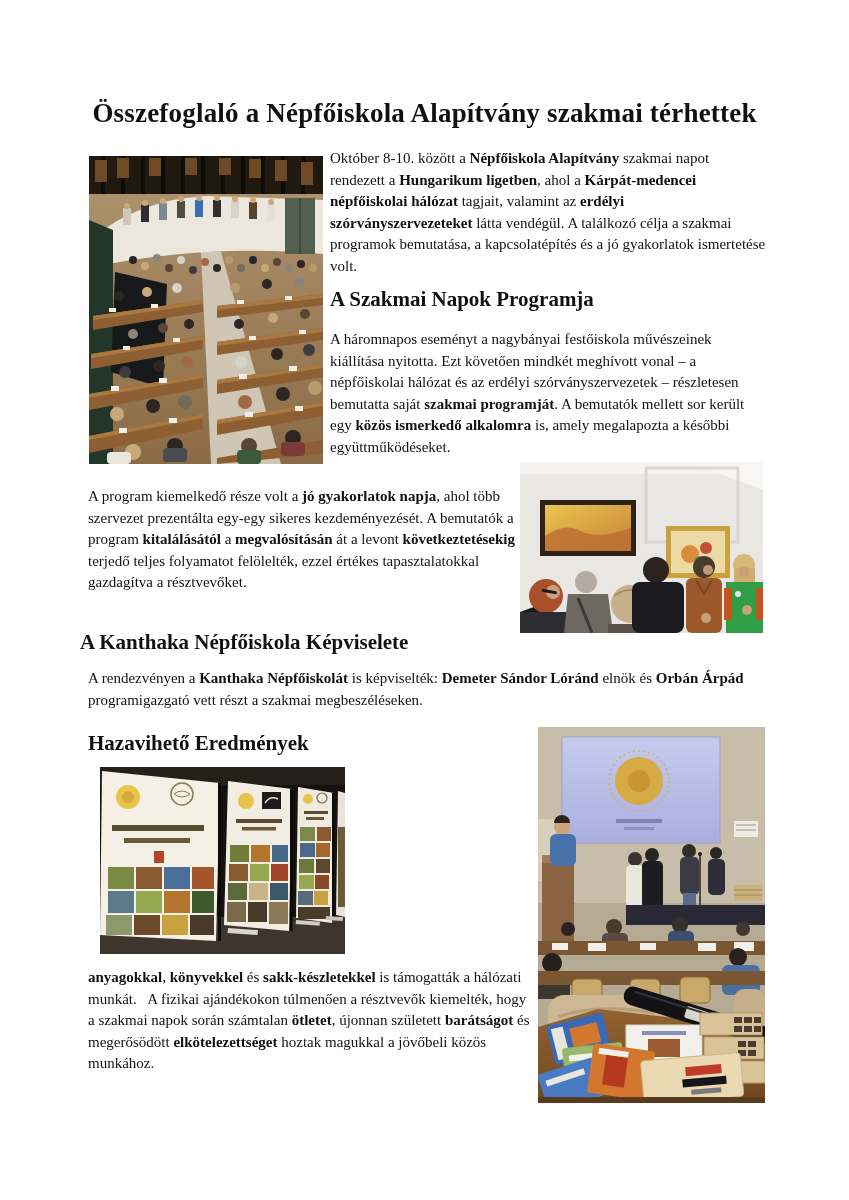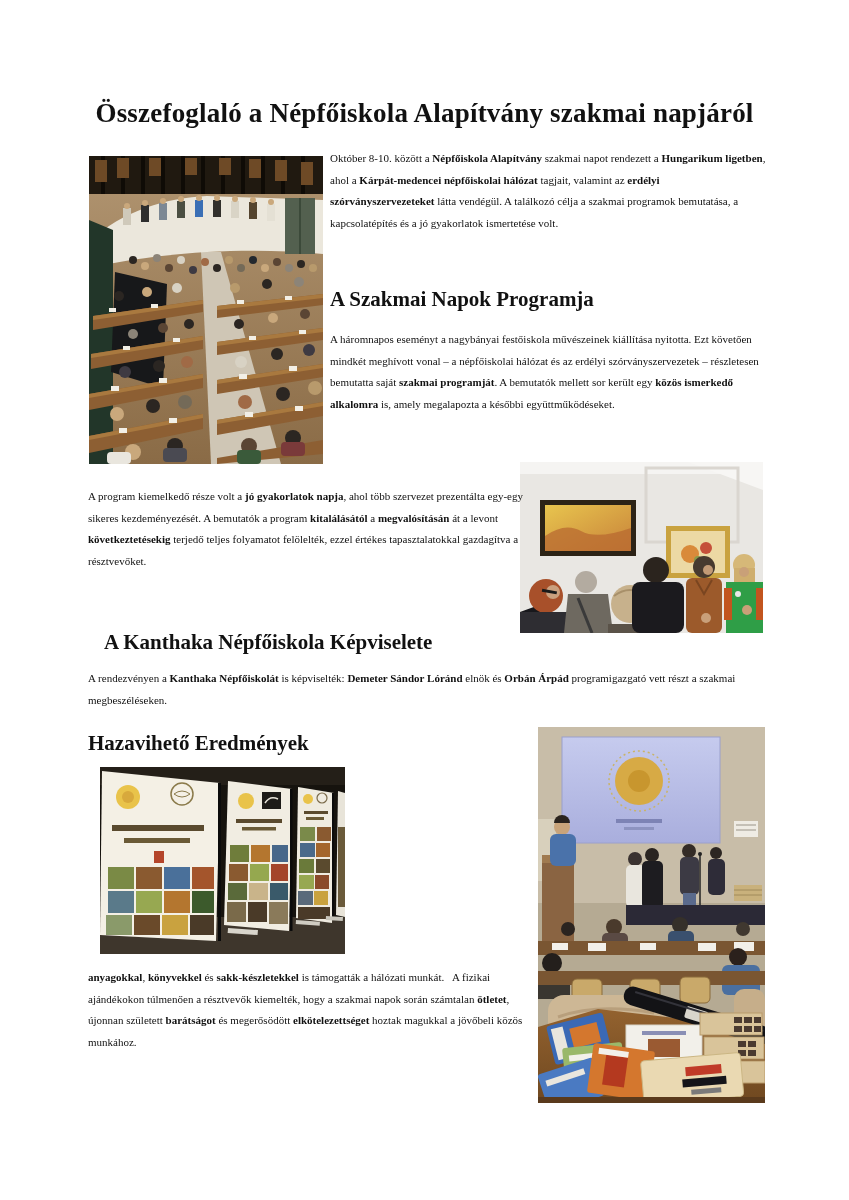--- a/index.html
+++ b/index.html
@@ -7,35 +7,35 @@
     position:relative;width:849px;height:1200px;background:#ffffff;
     font-family:"Liberation Serif","DejaVu Serif",serif;color:#111111;
     overflow:hidden;
   }
   .abs{position:absolute;}
   .doc-title{
     top:98px;left:0;width:849px;text-align:center;
     font-size:27px;font-weight:bold;letter-spacing:0.2px;
   }
   .body-text{
-    font-size:11px;line-height:21.5px;text-align:left;
+    font-size:15px;line-height:21.5px;text-align:left;
   }
   .body-text .b{font-weight:bold;}
   .h2{
     font-size:21px;font-weight:bold;
   }
   .photo{overflow:hidden;background:#ddd;}
   .photo svg{display:block;width:100%;height:100%;}
 </style>
 </head>
 <body>
 
 <div class="page">
 
-  <div class="abs doc-title">Összefoglaló a Népfőiskola Alapítvány szakmai napjáról</div>
+  <div class="abs doc-title">Összefoglaló a Népfőiskola Alapítvány szakmai térhettek</div>
 
   <div class="abs photo" style="left:89px;top:156px;width:234px;height:308px;" role="img" aria-label="conference hall from above with rows of wooden desks full of participants">
     <svg viewBox="0 0 234 308" preserveAspectRatio="none">
       <defs>
         <linearGradient id="g1f" x1="0" y1="0" x2="0" y2="1">
           <stop offset="0" stop-color="#b29672"></stop>
             <stop offset="1" stop-color="#8a6b46"></stop>
         </linearGradient>
       </defs>
       <rect width="234" height="308" fill="url(#g1f)"></rect>
@@ -237,21 +237,21 @@
       <rect x="206" y="120" width="37" height="51" fill="#2f9e47"></rect>
       <rect x="204" y="126" width="8" height="32" fill="#c2551f"></rect>
       <rect x="236" y="126" width="7" height="32" fill="#c2551f"></rect>
       <circle cx="218" cy="132" r="3" fill="#e8e8e8"></circle>
       <circle cx="227" cy="148" r="5" fill="#c9a078"></circle>
     </svg>
   </div>
 
   <div class="abs body-text" style="left:88px;top:486px;width:447px;"><span>A program kiemelkedő része volt a </span><span class="b">jó gyakorlatok napja</span><span>, ahol több szervezet prezentálta egy-egy sikeres kezdeményezését. A bemutatók a program </span><span class="b">kitalálásától</span><span> a </span><span class="b">megvalósításán</span><span> át a levont </span><span class="b">következtetésekig</span><span> terjedő teljes folyamatot felölelték, ezzel értékes tapasztalatokkal gazdagítva a résztvevőket.</span></div>
 
-  <div class="abs h2" style="left:104px;top:630px;text-align:right;">A Kanthaka Népfőiskola Képviselete</div>
+  <div class="abs h2" style="left:80px;top:630px;text-align:right;">A Kanthaka Népfőiskola Képviselete</div>
 
   <div class="abs body-text" style="left:88px;top:668px;width:685px;"><span>A rendezvényen a </span><span class="b">Kanthaka Népfőiskolát</span><span> is képviselték: </span><span class="b">Demeter Sándor Lóránd</span><span> elnök és </span><span class="b">Orbán Árpád</span><span> programigazgató vett részt a szakmai megbeszéléseken.</span></div>
 
   <div class="abs h2" style="left:88px;top:731px;">Hazavihető Eredmények</div>
 
   <div class="abs photo" style="left:100px;top:767px;width:245px;height:187px;" role="img" aria-label="row of folk high school roll-up banners with photo collages">
     <svg viewBox="0 0 245 187" preserveAspectRatio="none">
       <rect width="245" height="187" fill="#16130e"></rect>
       <rect y="150" width="245" height="37" fill="#3e362c"></rect>
       <rect width="245" height="18" fill="#241f18"></rect>

